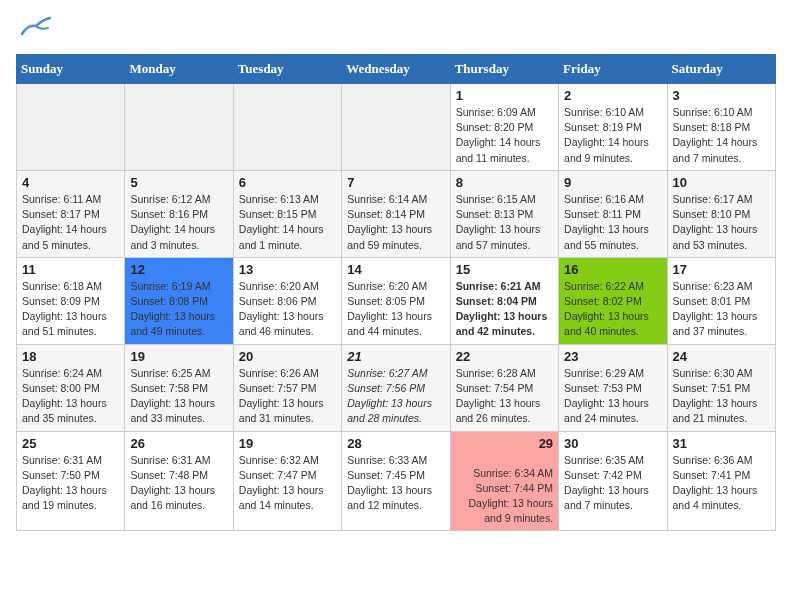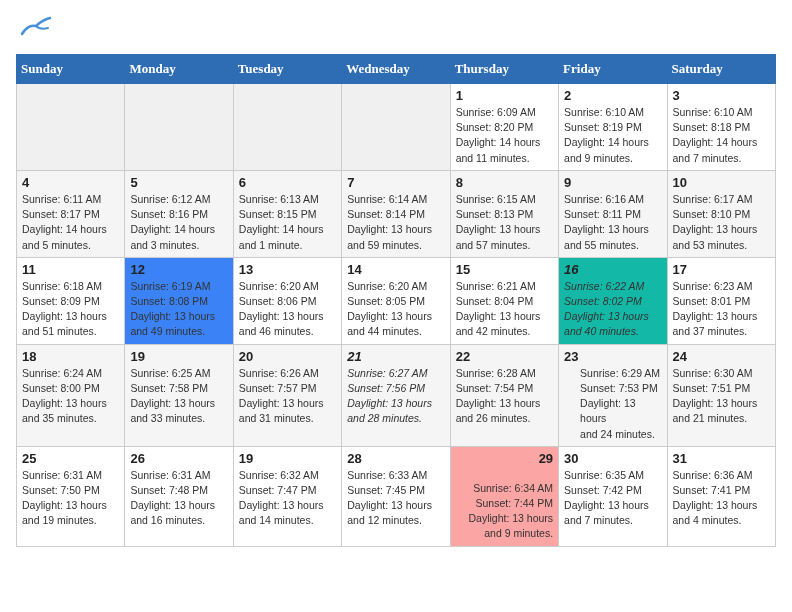--- a/index.html
+++ b/index.html
@@ -212,26 +212,26 @@
         </td>
         <td style="background: rgb(255, 255, 255);">
           <span class="day-number">14</span>
           <div class="day-info" style="white-space: pre-line;">Sunrise: 6:20 AM
 Sunset: 8:05 PM
 Daylight: 13 hours
 and 44 minutes.</div>
         </td>
         <td style="background: rgb(255, 255, 255);">
           <span class="day-number">15</span>
-          <div class="day-info" style="white-space: pre-line;">Sunrise: 6:21 AM
+          <div class="day-info" style="white-space: pre-line; font-weight: bold;">Sunrise: 6:21 AM
 Sunset: 8:04 PM
 Daylight: 13 hours
 and 42 minutes.</div>
         </td>
-        <td style="background: #14b8a6; font-style: italic;">
+        <td style="background: #84cc16;">
           <span class="day-number">16</span>
           <div class="day-info" style="white-space: pre-line;">Sunrise: 6:22 AM
 Sunset: 8:02 PM
 Daylight: 13 hours
 and 40 minutes.</div>
         </td>
         <td style="background: rgb(255, 255, 255);">
           <span class="day-number">17</span>
           <div class="day-info" style="white-space: pre-line;">Sunrise: 6:23 AM
 Sunset: 8:01 PM
@@ -270,21 +270,21 @@
         </td>
         <td style="background: rgb(245, 245, 245);">
           <span class="day-number">22</span>
           <div class="day-info" style="white-space: pre-line;">Sunrise: 6:28 AM
 Sunset: 7:54 PM
 Daylight: 13 hours
 and 26 minutes.</div>
         </td>
         <td style="background: rgb(245, 245, 245);">
           <span class="day-number">23</span>
-          <div class="day-info" style="white-space: pre-line; margin-left: 16px;">Sunrise: 6:29 AM
+          <div class="day-info" style="white-space: pre-line;">Sunrise: 6:29 AM
 Sunset: 7:53 PM
 Daylight: 13 hours
 and 24 minutes.</div>
         </td>
         <td style="background: rgb(245, 245, 245);">
           <span class="day-number">24</span>
           <div class="day-info" style="white-space: pre-line;">Sunrise: 6:30 AM
 Sunset: 7:51 PM
 Daylight: 13 hours
 and 21 minutes.</div>

